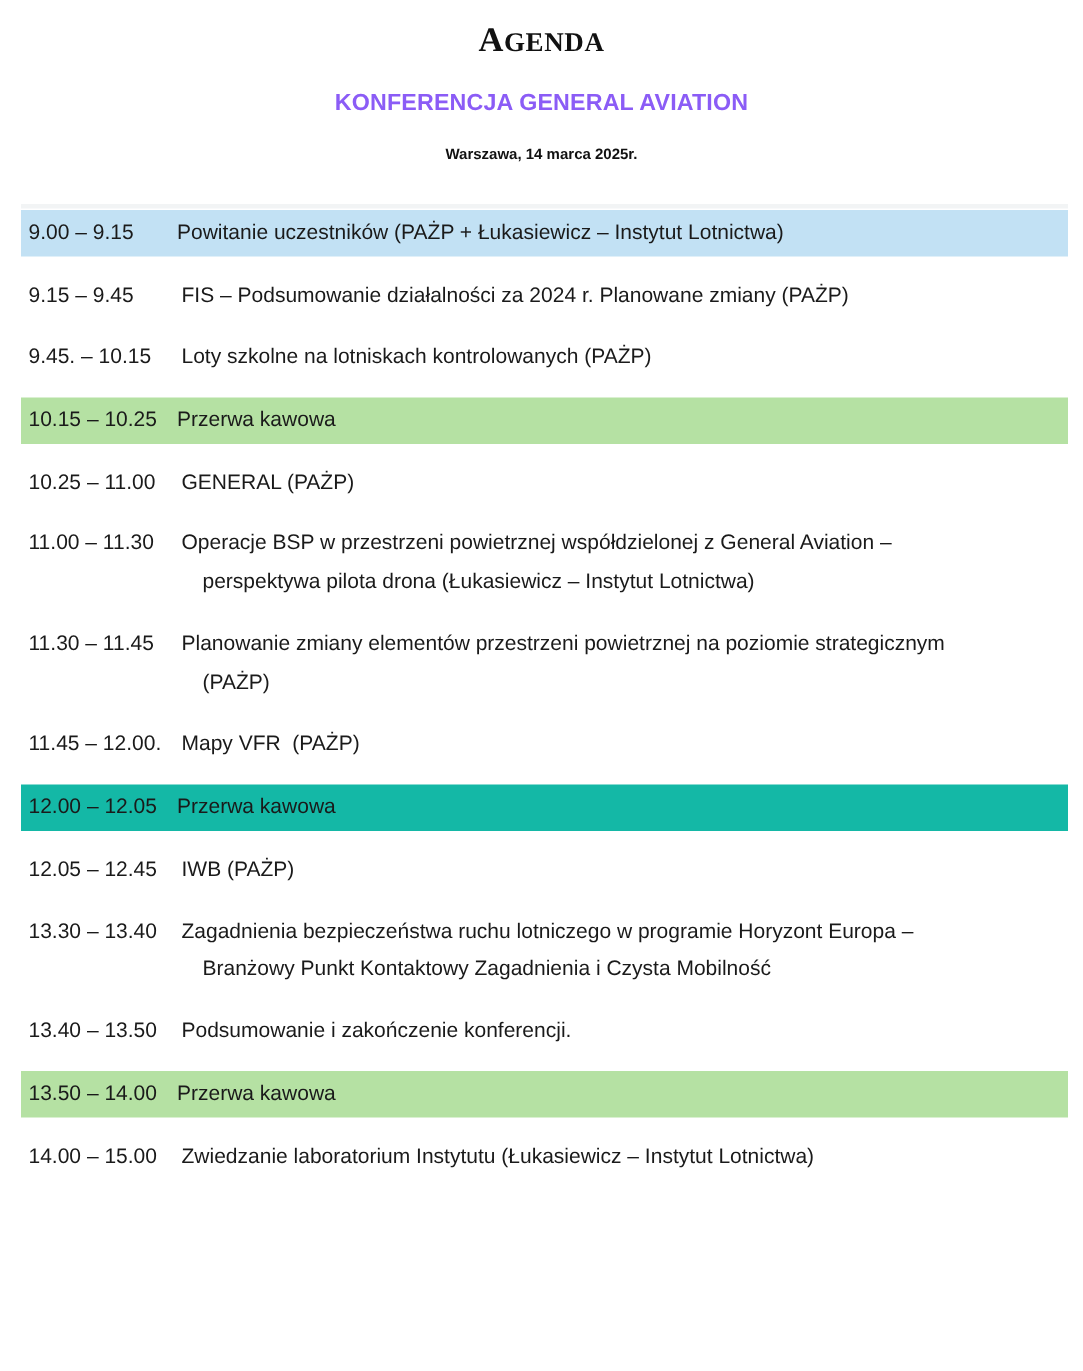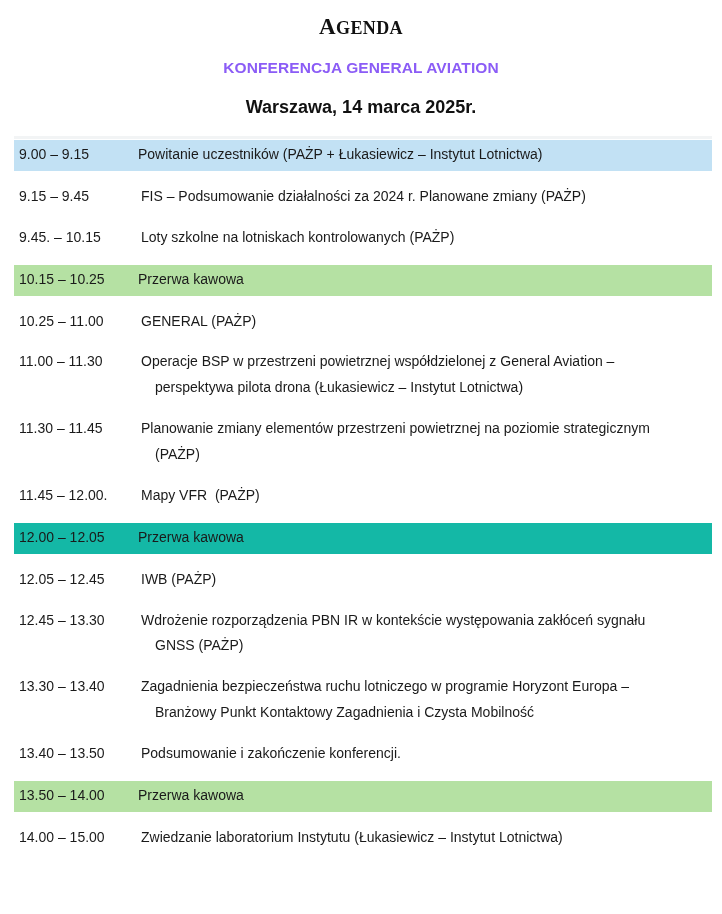--- a/index.html
+++ b/index.html
@@ -47,21 +47,21 @@
   .conf-title {
     font-weight: bold;
     font-size: 15.5px;
     letter-spacing: 0.1px;
     color: #8b5cf6;
     margin: 0 0 20px 0;
     line-height: 1.15;
   }
   .conf-date {
     font-weight: bold;
-    font-size: 18px;
+    font-size: 10px;
     color: #111111;
     margin: 11px;
     line-height: 1.15;
   }
 
   
   .agenda {
     position: absolute;
     left: 14px;
     top: 140px;
@@ -76,21 +76,20 @@
     background: #f2f4f5;
   }
 
   .row {
     display: flex;
     align-items: flex-start;
     box-sizing: border-box;
     width: 698px;
     padding: 4px 0 4px 0;
     min-height: 20px;
-    gap: 20px;
   }
   .row.normal {
     margin-bottom: 13px;
   }
   .row.highlight {
     margin-bottom: 12px;
     padding-top: 5px;
     padding-bottom: 6px;
   }
   .row.blue {
@@ -179,24 +178,20 @@
         </div>
         <div class="row highlight green" style="background: #14b8a6;">
           <div class="time">12.00 – 12.05</div>
           <div class="desc"><span>Przerwa kawowa</span></div>
         </div>
         <div class="row normal">
           <div class="time">12.05 – 12.45</div>
           <div class="desc"><span>IWB (PAŻP)</span></div>
         </div>
         <div class="row normal">
-          <div class="time">12.45 – 13.30</div>
-          <div class="desc"><span>Wdrożenie rozporządzenia PBN IR w kontekście występowania zakłóceń sygnału</span><span class="cont">GNSS (PAŻP)</span></div>
-        </div>
-        <div class="row normal">
           <div class="time">13.30 – 13.40</div>
           <div class="desc"><span>Zagadnienia bezpieczeństwa ruchu lotniczego w programie Horyzont Europa –</span><span class="cont">Branżowy Punkt Kontaktowy Zagadnienia i Czysta Mobilność</span></div>
         </div>
         <div class="row normal">
           <div class="time">13.40 – 13.50</div>
           <div class="desc"><span>Podsumowanie i zakończenie konferencji.</span></div>
         </div>
         <div class="row highlight green" style="background: rgb(181, 225, 163);">
           <div class="time">13.50 – 14.00</div>
           <div class="desc"><span>Przerwa kawowa</span></div>

